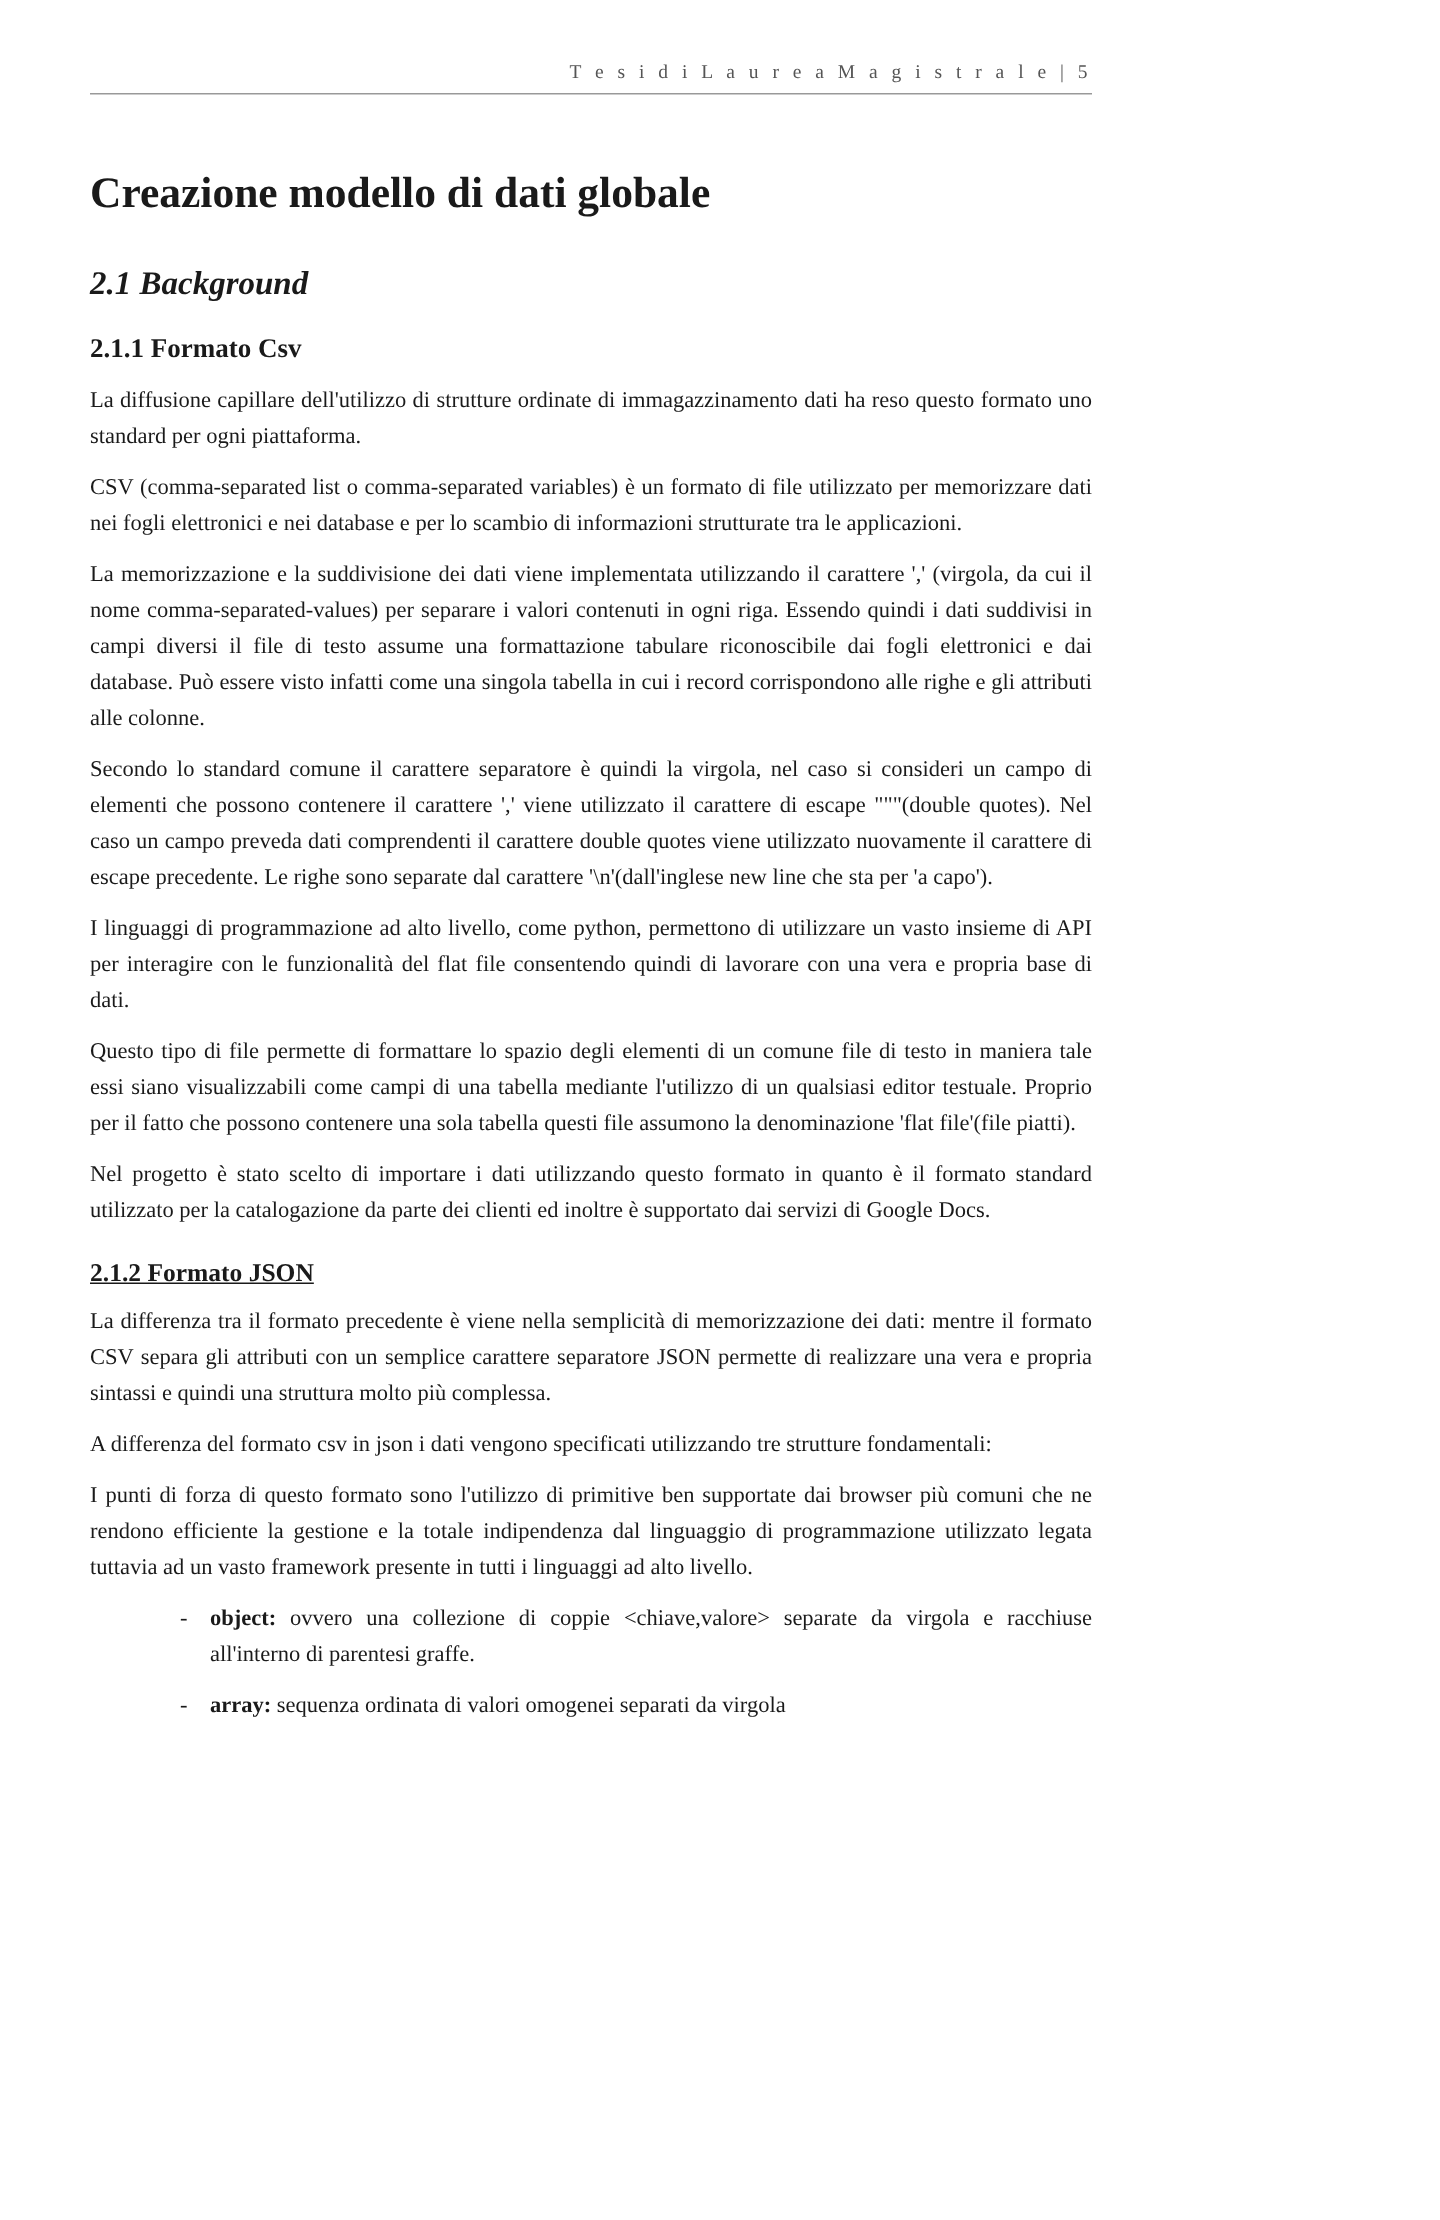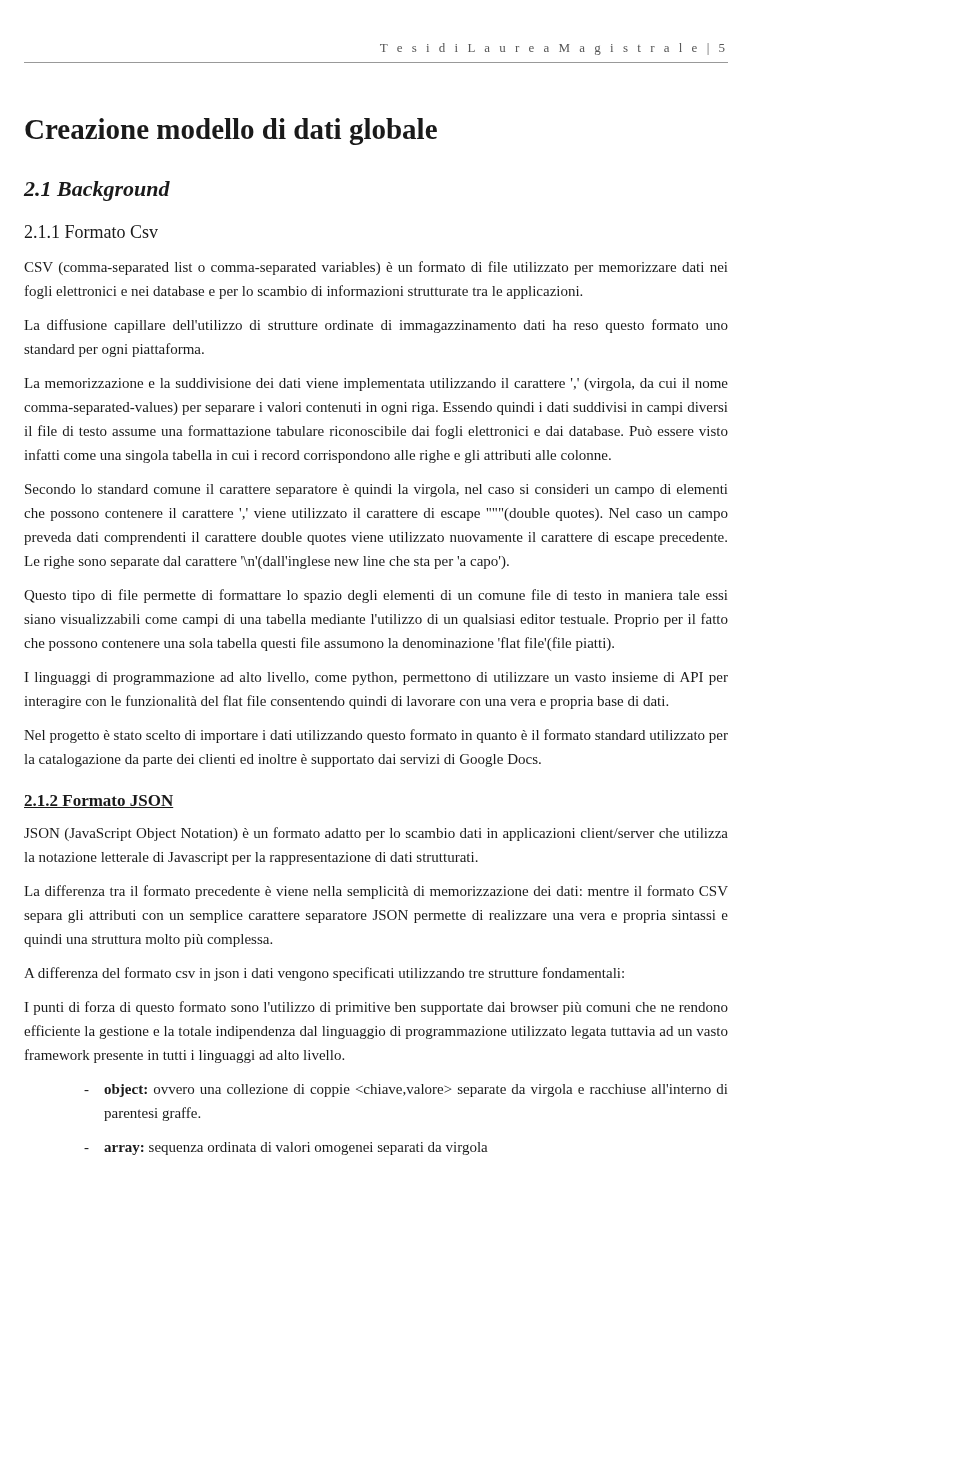--- a/index.html
+++ b/index.html
@@ -13,21 +13,21 @@
       font-family: "Times New Roman", Times, serif;
       font-size: 15px;
       color: #1a1a1a;
       width: 960px;
       min-height: 1480px;
     }
 
     .page {
       width: 788px;
       min-height: 1480px;
-      padding: 40px 60px 60px 24px;
+      padding: 40px 60px 60px 60px;
       position: relative;
     }
 
     .header {
       text-align: right;
       font-size: 13px;
       letter-spacing: 3px;
       color: #555;
       border-bottom: 1px solid #999;
       padding-bottom: 6px;
@@ -50,21 +50,21 @@
     .section-title {
       font-size: 22px;
       font-weight: bold;
       margin-bottom: 14px;
       margin-top: 24px;
       font-style: italic;
     }
 
     .subsection-title {
       font-size: 18px;
-      font-weight: normal;
+      font-weight: bold;
       margin-bottom: 12px;
       margin-top: 20px;
     }
 
     .subsection2-title {
       font-size: 17px;
       font-weight: bold;
       margin-bottom: 10px;
       margin-top: 20px;
       text-decoration: underline;
@@ -104,31 +104,30 @@
   <div class="header">
     <span>T e s i   d i   L a u r e a   M a g i s t r a l e  | 5</span>
   </div>
 
   <div class="chapter-title">Creazione modello di dati globale</div>
 
   <div class="section-title">2.1 Background</div>
 
   <div class="subsection-title">2.1.1 Formato Csv</div>
 
+  <p>La diffusione capillare dell'utilizzo di strutture ordinate di immagazzinamento dati ha reso questo formato uno standard per ogni piattaforma.</p>
   <p>CSV (comma-separated list o comma-separated variables) è un formato di file utilizzato per memorizzare dati nei fogli elettronici e nei database e per lo scambio di informazioni strutturate tra le applicazioni.</p>
-  <p>La diffusione capillare dell'utilizzo di strutture ordinate di immagazzinamento dati ha reso questo formato uno standard per ogni piattaforma.</p>
   <p>La memorizzazione e la suddivisione dei dati viene implementata utilizzando il carattere ',' (virgola, da cui il nome comma-separated-values) per separare i valori contenuti in ogni riga. Essendo quindi i dati suddivisi in campi diversi il file di testo assume una formattazione tabulare riconoscibile dai fogli elettronici e dai database. Può essere visto infatti come una singola tabella in cui i record corrispondono alle righe e gli attributi alle colonne.</p>
   <p>Secondo lo standard comune il carattere separatore è quindi la virgola, nel caso si consideri un campo di elementi che possono contenere il carattere ',' viene utilizzato il carattere di escape """(double quotes). Nel caso un campo preveda dati comprendenti il carattere double quotes viene utilizzato nuovamente il carattere di escape precedente. Le righe sono separate dal carattere '\n'(dall'inglese new line che sta per 'a capo').</p>
+  <p>I linguaggi di programmazione ad alto livello, come python, permettono di utilizzare un vasto insieme di API per interagire con le funzionalità del flat file consentendo quindi di lavorare con una vera e propria base di dati.</p>
   <p>Questo tipo di file permette di formattare lo spazio degli elementi di un comune file di testo in maniera tale essi siano visualizzabili come campi di una tabella mediante l'utilizzo di un qualsiasi editor testuale. Proprio per il fatto che possono contenere una sola tabella questi file assumono la denominazione 'flat file'(file piatti).</p>
-  <p>I linguaggi di programmazione ad alto livello, come python, permettono di utilizzare un vasto insieme di API per interagire con le funzionalità del flat file consentendo quindi di lavorare con una vera e propria base di dati.</p>
   <p>Nel progetto è stato scelto di importare i dati utilizzando questo formato in quanto è il formato standard utilizzato per la catalogazione da parte dei clienti ed inoltre è supportato dai servizi di Google Docs.</p>
 
   <div class="subsection2-title">2.1.2 Formato JSON</div>
 
-  <p>JSON (JavaScript Object Notation) è un formato adatto per lo scambio dati in applicazioni client/server che utilizza la notazione letterale di Javascript per la rappresentazione di dati strutturati.</p>
   <p>La differenza tra il formato precedente è viene nella semplicità di memorizzazione dei dati: mentre il formato CSV separa gli attributi con un semplice carattere separatore JSON permette di realizzare una vera e propria sintassi e quindi una struttura molto più complessa.</p>
   <p>A differenza del formato csv in json i dati vengono specificati utilizzando tre strutture fondamentali:</p>
   <p>I punti di forza di questo formato sono l'utilizzo di primitive ben supportate dai browser più comuni che ne rendono efficiente la gestione e la totale indipendenza dal linguaggio di programmazione utilizzato legata tuttavia ad un vasto framework presente in tutti i linguaggi ad alto livello.</p>
 
   <ul class="bullet-list">
     <li>
       <strong>object:</strong>
       <span> ovvero una collezione di coppie &lt;chiave,valore&gt; separate da virgola e racchiuse all'interno di parentesi graffe.</span>
     </li>
     <li>

